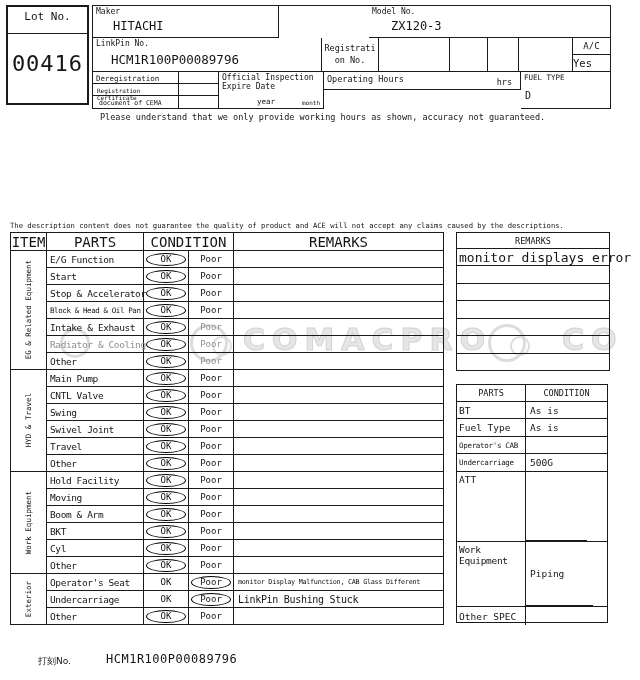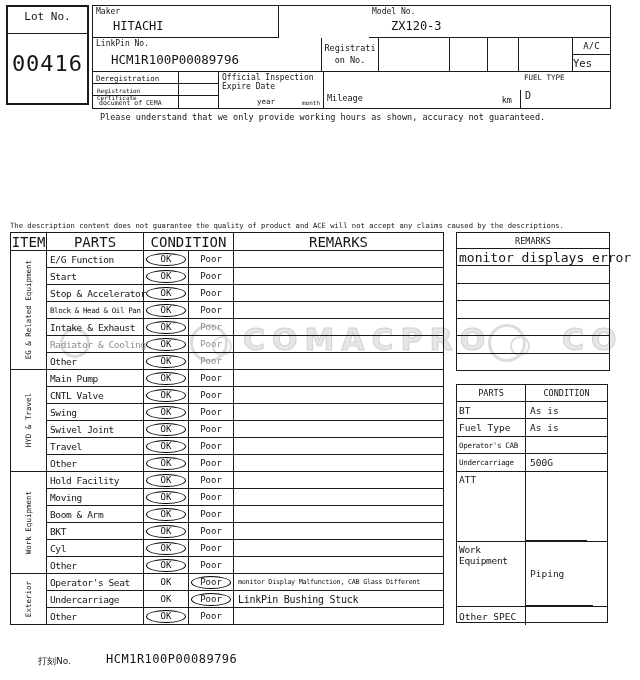--- a/index.html
+++ b/index.html
@@ -113,23 +113,23 @@
   </div>
   <div class="hc" style="left:86px;top:66px;width:40px;height:12px"></div>
   <div class="hc" style="left:86px;top:78px;width:40px;height:12px"></div>
   <div class="hc" style="left:86px;top:90px;width:40px;height:13px"></div>
   <div class="hc" style="left:126px;top:66px;width:105px;height:37px">
     <span class="lab8">Official Inspection</span>
     <span class="lab8" style="padding-top:0">Expire Date</span>
     <span class="txt" style="left:38px;bottom:2px;font-size:7.5px">year</span>
     <span class="txt" style="right:3px;bottom:2px;font-size:6px">month</span>
   </div>
-  <div class="hc" style="left:231px;top:84px;width:197px;height:19px">
-    <span class="lab8" style="font-size:8.5px;padding-top:3px">Mileage</span>
-    <span class="txt" style="right:8px;bottom:3px;font-size:8.5px">km</span>
+  <div class="hc" style="left:231px;top:66px;width:197px;height:18px">
+    <span class="lab8" style="font-size:8.5px;padding-top:2px">Operating Hours</span>
+    <span class="txt" style="right:8px;bottom:2px;font-size:8.5px">hrs</span>
   </div>
   <div class="hc" style="left:428px;top:66px;width:90px;height:37px">
     <span class="lab8" style="font-size:7.5px">FUEL TYPE</span>
     <span class="txt" style="left:4px;top:18px;font-size:10px">D</span>
   </div>
 </div>
 
 <div class="abs txt" style="left:100px;top:112px;font-size:8.5px">Please understand that we only provide working hours as shown, accuracy not guaranteed.</div>
 
 <div class="abs txt" style="left:10px;top:221px;font-size:7.2px">The description content does not guarantee the quality of product and ACE will not accept any claims caused by the descriptions.</div>

